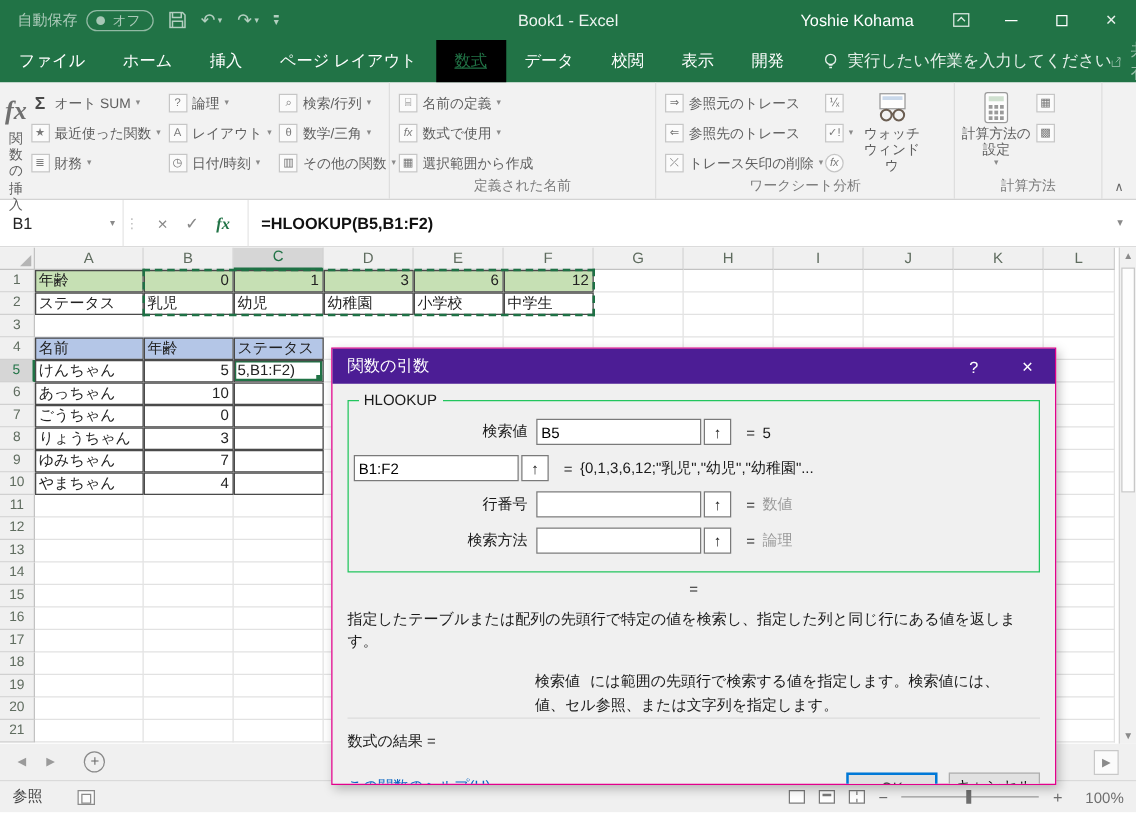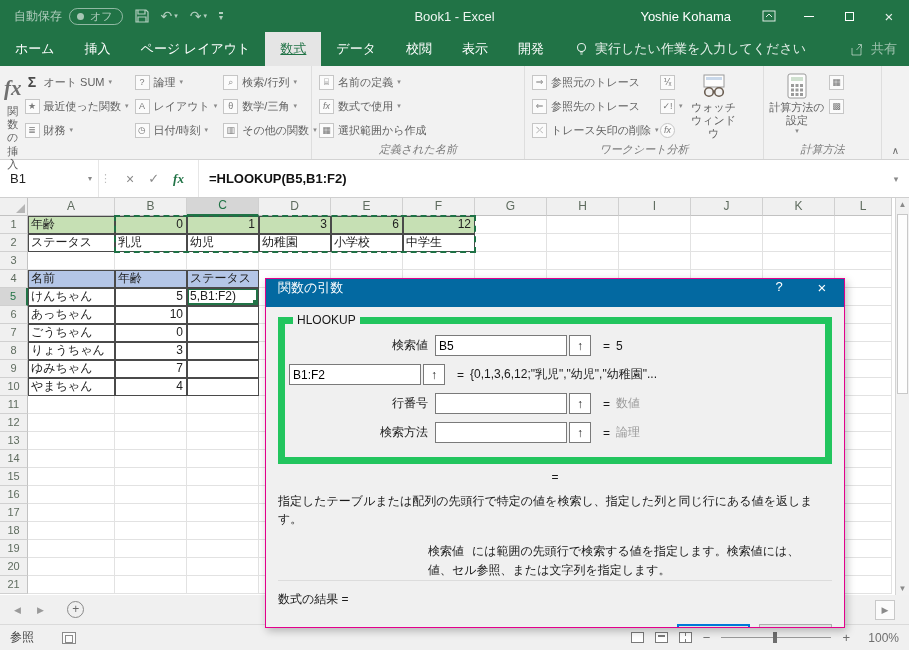--- a/index.html
+++ b/index.html
@@ -21,29 +21,29 @@
   .uname { font-size: 13px; margin-right: 18px; }
   .tbtn { width: 40px; height: 32px; display: flex; align-items: center; justify-content: center; color: rgba(255,255,255,.9); }
   .min-glyph { display: inline-block; width: 10px; border-bottom: 1px solid #fff; }
   .max-glyph { display: inline-block; width: 9px; height: 9px; border: 1px solid #fff; }
   .x-glyph { font-size: 15px; }
 
   
   .tabsrow { height: 34px; background: #217346; display: flex; align-items: stretch; color: #fff; }
   .rtabs { display: flex; align-items: stretch; }
   .rtab { padding: 0 15px; display: flex; align-items: center; font-size: 13px; white-space: nowrap; }
-  .rtab.active { background: #e5e5e5; color: #217346; text-decoration: underline; }
+  .rtab.active { background: #000000; color: #217346; text-decoration: underline; }
   .tellme { display: flex; align-items: center; gap: 7px; margin-left: 16px; font-size: 13px; color: rgba(255,255,255,.88); white-space: nowrap; }
   .share { margin-left: auto; display: flex; align-items: center; gap: 6px; color: rgba(255,255,255,.55); font-size: 13px; margin-right: 12px; }
 
   
   .ribbon { height: 94px; background: #f2f2f2; border-bottom: 1px solid #d3d3d3; display: flex; position: relative; }
   .rgroup { display: flex; flex-direction: column; border-right: 1px solid #dedede; padding: 1px 2px 0 2px; }
   .gbody { flex: 1; display: flex; align-items: stretch; padding: 2px 2px 0 2px; }
-  .glabel { height: 17px; text-align: center; font-size: 11px; color: #7a7a7a; line-height: 15px; font-style: italic; }
+  .glabel { height: 17px; text-align: center; font-size: 11px; color: #7a7a7a; line-height: 15px; }
   .bigbtn { width: 50px; display: flex; flex-direction: column; align-items: center; justify-content: flex-start; color: #5f5f5f; font-size: 11px; text-align: center; line-height: 1.2; padding-top: 4px; }
   .bigic { font: italic bold 21px "Liberation Serif", "DejaVu Serif", serif; color: #707070; height: 30px; display: flex; align-items: center; }
   .biglabel { margin-top: 2px; }
   .bcol { display: flex; flex-direction: column; justify-content: flex-start; padding: 4px 3px 0 3px; gap: 6px; }
   .sbtn { display: flex; align-items: center; gap: 4px; font-size: 11px; color: #5f5f5f; height: 18px; white-space: nowrap; }
   .sic { width: 15px; height: 15px; border: 1px solid #c6c6c6; background: #fbfbfb; color: #7a7a7a; font-size: 9px; display: flex; align-items: center; justify-content: center; flex: none; }
   .sic.noborder { border: none; background: none; font-size: 14px; font-weight: bold; color: #4a4a4a; }
   .dd2 { color: #8a8a8a; font-size: 7px; }
   .chev { position: absolute; right: 10px; bottom: 3px; color: #6a6a6a; font-size: 10px; }
 
@@ -78,25 +78,25 @@
   .cell.edit { box-shadow: inset 0 0 0 2px #217346; position: relative; }
   .cell.edit:after { content: ""; position: absolute; right: 0; bottom: 0; width: 5px; height: 5px; background: #217346; }
   .ants { position: absolute; border: 2px dashed #1e7145; pointer-events: none; }
   .vsb { width: 14px; background: #f1f1f1; border-left: 1px solid #d4d4d4; position: relative; font-size: 8px; color: #8a8a8a; }
   .vsb .up { position: absolute; top: 2px; left: 0; right: 0; text-align: center; }
   .vsb .down { position: absolute; bottom: 2px; left: 0; right: 0; text-align: center; }
   .vthumb { position: absolute; left: 1px; right: 1px; top: 16px; height: 180px; background: #fdfdfd; border: 1px solid #c8c8c8; }
 
   
   .dialog { position: absolute; left: 265px; top: 278px; width: 580px; height: 350px; background: #f0f0f0; border: 1px solid #e3008c; z-index: 50; box-shadow: 2px 3px 8px rgba(0,0,0,.25); display: flex; flex-direction: column; }
-  .dtitle { height: 28px; background: #0369a1; color: #fff; display: flex; padding-left: 12px; font-size: 13px; flex: none; }
+  .dtitle { height: 28px; background: #4c1d95; color: #fff; display: flex; align-items: center; padding-left: 12px; font-size: 13px; flex: none; }
   .dhelpbtn { margin-left: auto; width: 42px; text-align: center; font-size: 13px; }
   .dclose { width: 44px; text-align: center; font-size: 15px; }
   .dcontent { flex: 1; display: flex; flex-direction: column; padding: 6px 12px 8px 12px; overflow: hidden; }
-  fieldset.fnbox { border: 7px solid #22c55e; padding: 4px 20px 10px 4px; }
+  fieldset.fnbox { border: 1px solid #22c55e; padding: 4px 20px 10px 4px; }
   fieldset.fnbox legend { font-size: 12px; color: #1a1a1a; padding: 0 4px; margin-left: 4px; }
   .drow { display: flex; align-items: center; height: 29px; }
   .dlab { width: 146px; text-align: right; padding-right: 7px; font-size: 12px; color: #1a1a1a; flex: none; }
   .dinp { width: 132px; height: 21px; border: 1px solid #7a7a7a; background: #fff; font-size: 12px; padding: 0 3px; font-family: "Liberation Sans", sans-serif; flex: none; }
   .dbtn { width: 22px; height: 21px; border: 1px solid #7a7a7a; background: #fff; margin-left: 2px; display: flex; align-items: center; justify-content: center; font-size: 12px; font-weight: bold; color: #222; flex: none; }
   .deq { margin: 0 6px 0 12px; font-size: 12px; color: #1a1a1a; flex: none; }
   .dres { font-size: 12px; color: #1a1a1a; white-space: nowrap; overflow: hidden; }
   .dres.muted { color: #9a9a9a; }
   .deqcenter { text-align: center; font-size: 12px; color: #1a1a1a; margin-top: 6px; }
   .ddesc { font-size: 12px; color: #1a1a1a; margin-top: 8px; line-height: 1.5; }
@@ -173,20 +173,21 @@
           <span class="max-glyph"></span>
         </span>
       <span class="tbtn">
           <span class="x-glyph">×</span>
         </span>
     </div>
   </div>
 
   <div class="tabsrow">
     <div class="rtabs">
+        <div class="rtab">ファイル</div>
         <div class="rtab">ホーム</div>
         <div class="rtab">挿入</div>
         <div class="rtab">ページ レイアウト</div>
         <div class="rtab active">数式</div>
         <div class="rtab">データ</div>
         <div class="rtab">校閲</div>
         <div class="rtab">表示</div>
         <div class="rtab">開発</div>
       </div>
     <div class="tellme">

